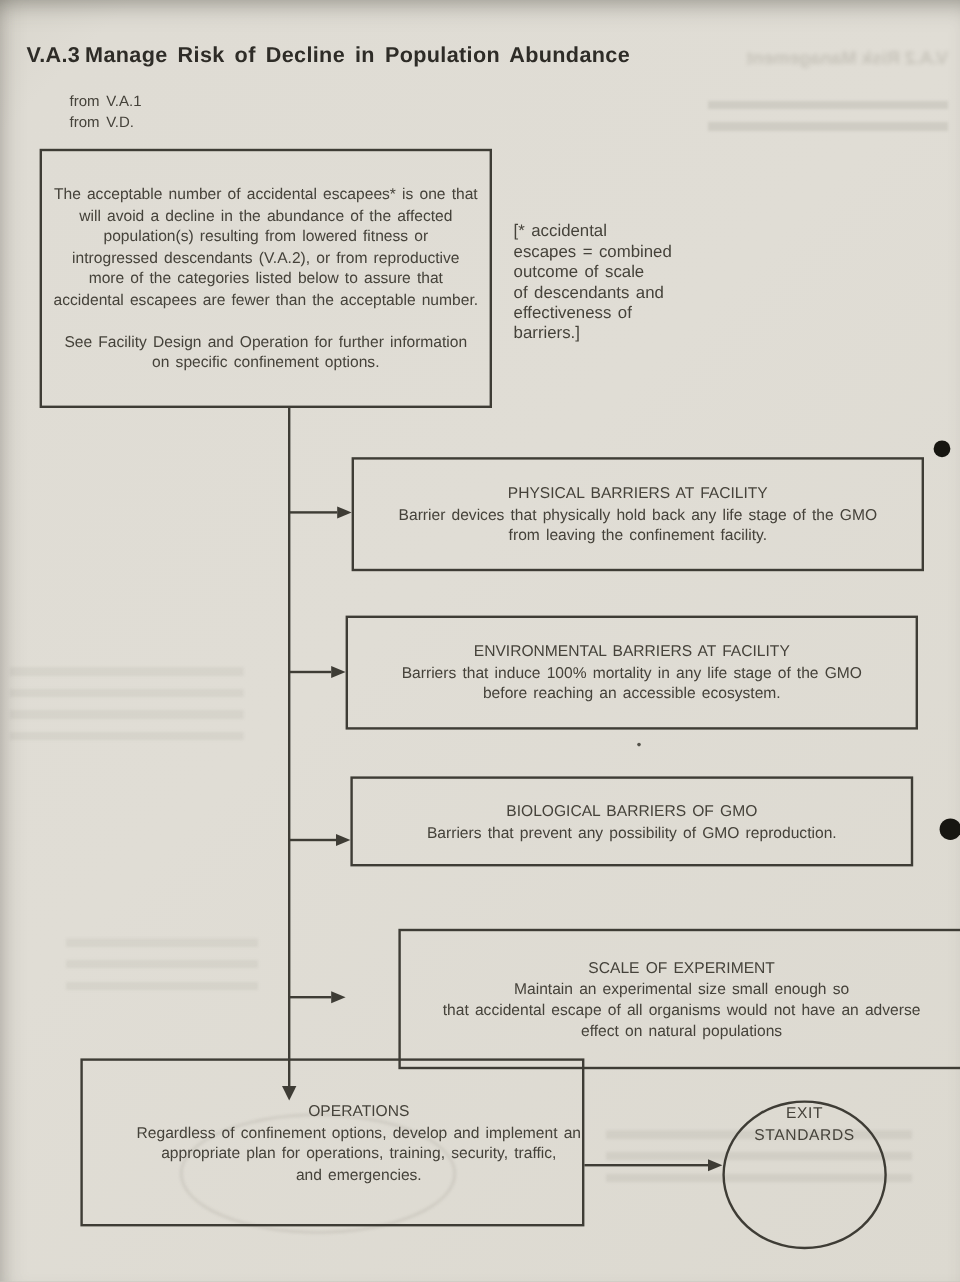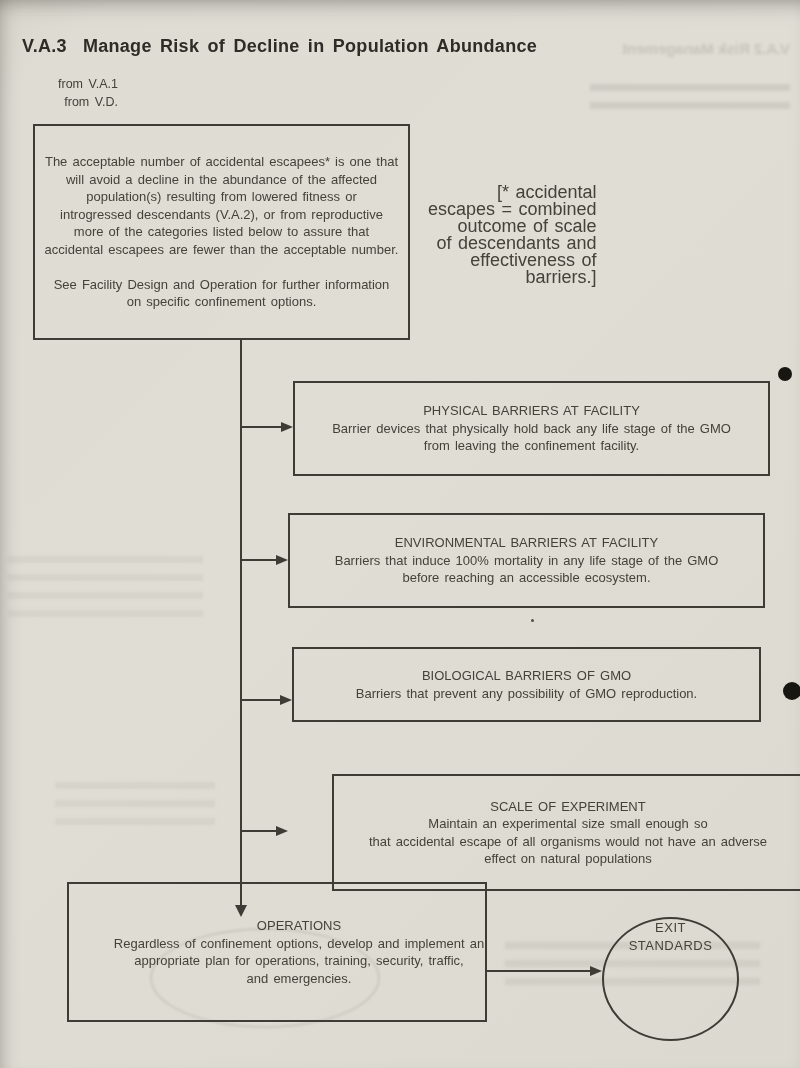--- a/index.html
+++ b/index.html
@@ -14,39 +14,38 @@
   .page{
     position:relative;
     width:800px;height:1068px;
     background:linear-gradient(135deg,#d9d6cd 0%,#dfdcd4 6%,#e0ddd5 45%,#dcd9d0 100%);
     overflow:hidden;
     box-shadow:inset 0 16px 20px -14px rgba(85,83,74,.55),
                inset 16px 0 20px -16px rgba(85,83,74,.40);
   }
   .abs{position:absolute;}
   .page-title{
-    display:flex;gap:16px;
+    display:flex;gap:4px;
     font-size:18px;font-weight:bold;color:var(--title);
     letter-spacing:.3px;word-spacing:3px;
   }
   .sources{font-size:12.5px;color:var(--text);line-height:16px;word-spacing:2px;}
   .box{
     position:absolute;
     border:2px solid var(--ink);
     display:flex;flex-direction:column;
     justify-content:center;align-items:center;
     color:var(--text);
     font-size:13px;line-height:17.5px;
     text-align:center;word-spacing:1.5px;
   }
   .line{white-space:nowrap;min-height:17.5px;}
   .footnote{
-    font-size:18px;line-height:17px;color:var(--text);
+    font-size:14px;line-height:17px;color:var(--text);
     word-spacing:1.5px;
-    text-align:right;
   }
   .footnote .line{min-height:17px;}
   .hline{position:absolute;height:2px;background:var(--ink);}
   .vline{position:absolute;width:2px;background:var(--ink);}
   .arrow-right{
     position:absolute;width:0;height:0;
     border-top:5px solid transparent;
     border-bottom:5px solid transparent;
     border-left:12px solid var(--ink);
   }
@@ -99,21 +98,21 @@
   <div class="bleed-stripes" style="left:590px;top:84px;width:200px;height:36px;"></div>
   <div class="bleed-stripes" style="left:8px;top:556px;width:195px;height:66px;opacity:.6;"></div>
   <div class="bleed-stripes" style="left:55px;top:782px;width:160px;height:52px;opacity:.6;"></div>
   <div class="bleed-circle" style="left:150px;top:928px;width:230px;height:100px;"></div>
   <div class="bleed-stripes" style="left:505px;top:942px;width:255px;height:52px;opacity:.75;"></div>
 
   <div class="page-title abs" style="left:22px;top:36px;">
     <span>V.A.3</span>
     <span>Manage Risk of Decline in Population Abundance</span>
   </div>
-  <div class="sources abs" style="left:58px;top:76px;text-align:right;">
+  <div class="sources abs" style="left:58px;top:76px;">
     <div class="line">from V.A.1</div>
     <div class="line">from V.D.</div>
   </div>
 
   <div class="box" style="left:33px;top:124px;width:377px;height:216px;">
     <div class="line">The acceptable number of accidental escapees* is one that</div>
     <div class="line">will avoid a decline in the abundance of the affected</div>
     <div class="line">population(s) resulting from lowered fitness or</div>
     <div class="line">introgressed descendants (V.A.2), or from reproductive</div>
     <div class="line">more of the categories listed below to assure that</div>

